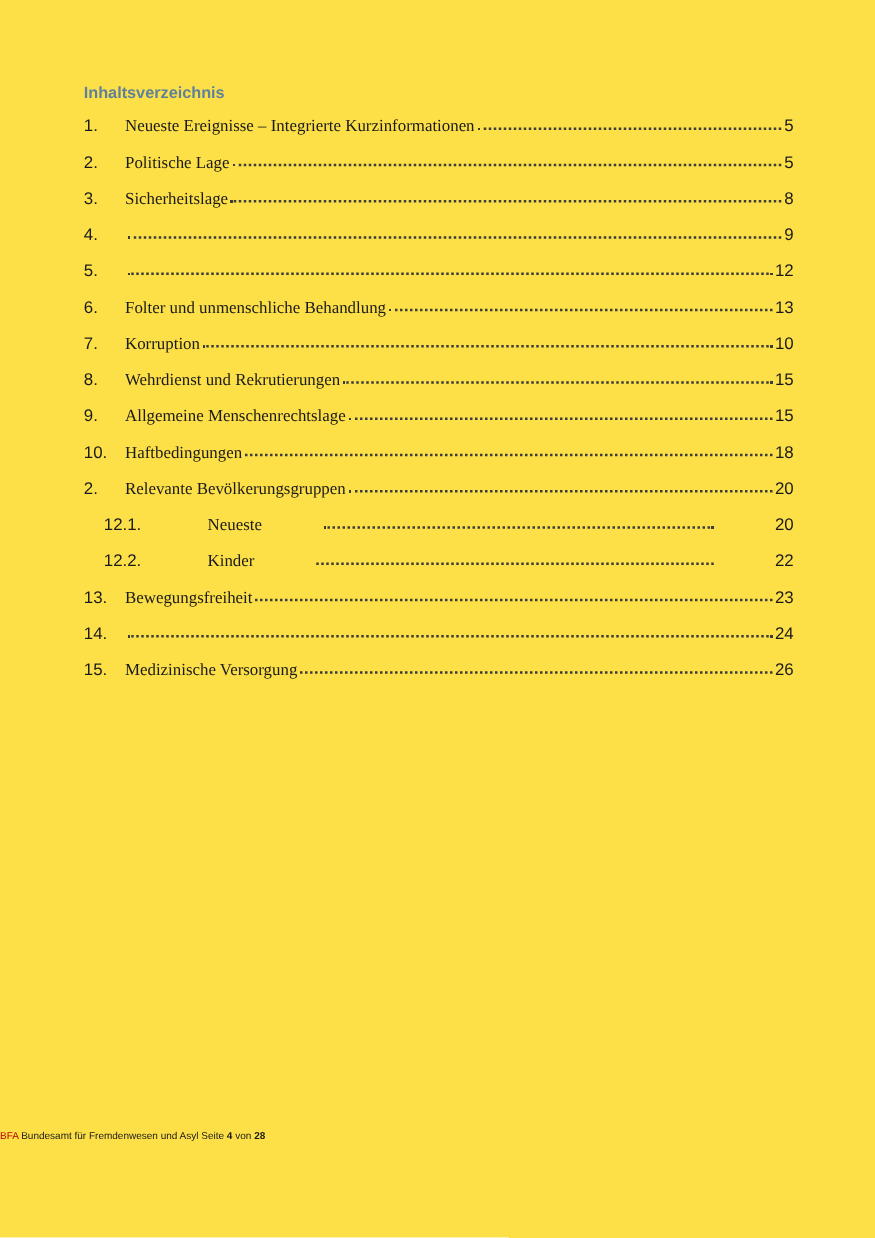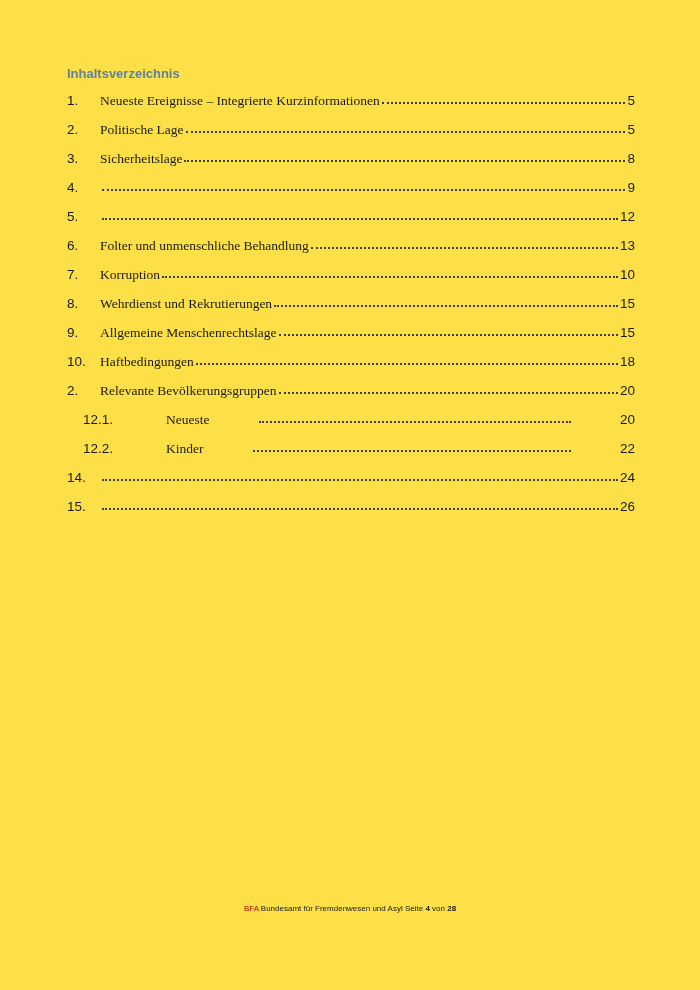--- a/index.html
+++ b/index.html
@@ -59,21 +59,21 @@
     transform: translateY(-1px);
   }
 
   .toc-page { flex: 0 0 auto; }
 
   .footer {
     position: absolute;
     left: 0;
     right: 0;
     top: 904px;
-    text-align: center;
+    text-align: left;
     font-size: 8px;
     line-height: 10px;
     color: #1a1a1a;
   }
   .footer .bfa { color: #c00000; }
   .footer b { font-weight: bold; }
 </style>
 </head>
 <body>
 
@@ -167,29 +167,36 @@
           <span class="toc-page">20</span>
         </div>
 
         <div class="toc-row" data-level="2">
           <span class="toc-num">12.2.</span>
           <span class="toc-label">Kinder</span>
           <span class="leader"></span>
           <span class="toc-page">22</span>
         </div>
 
+        <div class="toc-row" data-level="1">
+          <span class="toc-num">13.</span>
+          <span class="toc-label">Bewegungsfreiheit</span>
+          <span class="leader"></span>
+          <span class="toc-page">23</span>
+        </div>
 
         <div class="toc-row" data-level="1">
           <span class="toc-num">14.</span>
           <span class="leader"></span>
           <span class="toc-page">24</span>
         </div>
 
         <div class="toc-row" data-level="1">
           <span class="toc-num">15.</span>
+          <span class="toc-label">Medizinische Versorgung</span>
           <span class="leader"></span>
           <span class="toc-page">26</span>
         </div>
 
       </div>
 
   </div>
 
   <div class="footer">
     <span class="bfa">BFA</span>

